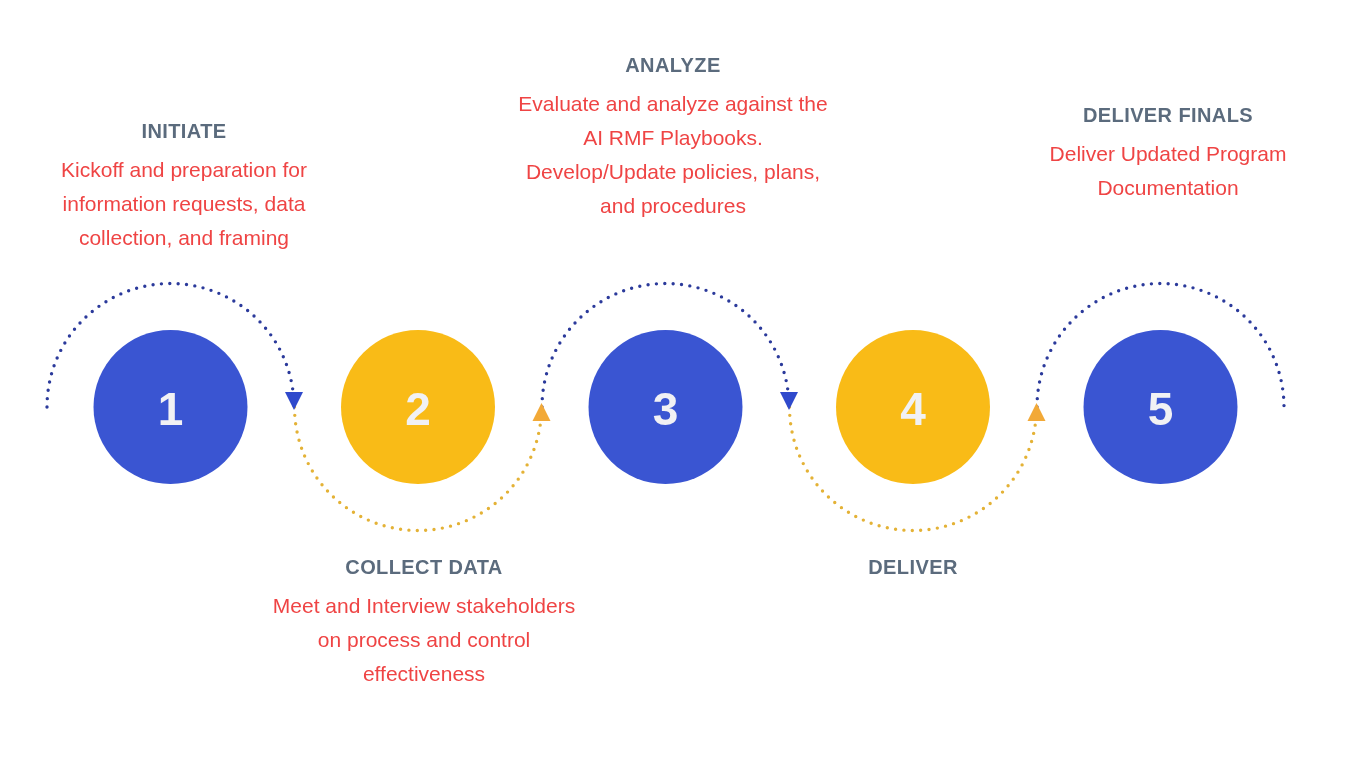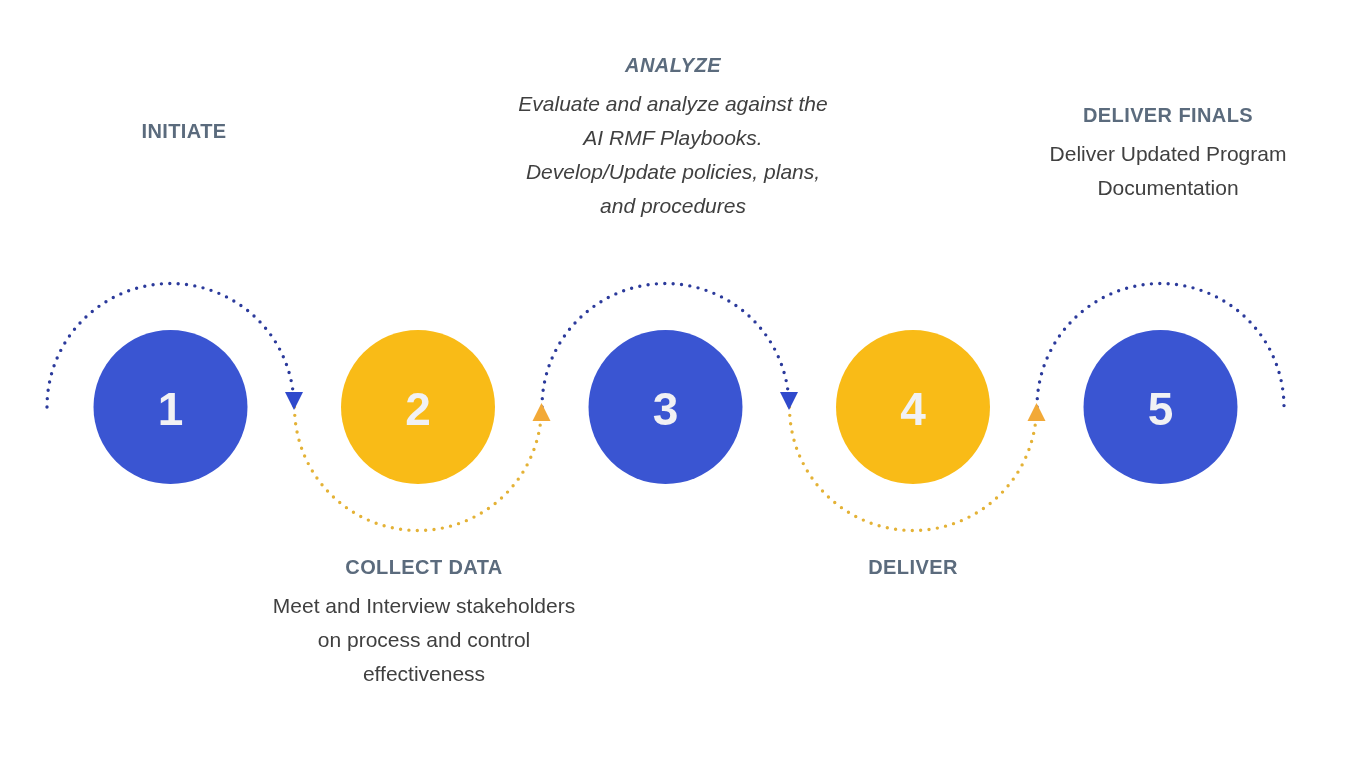--- a/index.html
+++ b/index.html
@@ -40,37 +40,40 @@
   }
   .step-title {
     font-size: 20px;
     font-weight: 700;
     color: #5B6B7D;
     letter-spacing: 0.4px;
     margin-bottom: 10px;
   }
   .step-desc {
     font-size: 21px;
-    color: #404040;
+    color: #ef4444;
     line-height: 34px;
     white-space: pre-line;
   }
   .label-step-1 { left: 184px;  top: 88px;  width: 360px; margin-top: 32px; }
-  .label-step-3 { left: 673px;  top: 54px;  width: 460px; font-style: italic; }
+  .label-step-3 { left: 673px;  top: 54px;  width: 460px; }
   .label-step-5 { left: 1168px; top: 104px; width: 380px; }
   .label-step-2 { left: 424px;  top: 556px; width: 470px; }
   .label-step-4 { left: 913px;  top: 556px; width: 500px; }
 </style>
 </head>
 <body>
 
 <div class="canvas">
 
   <div class="step-label label-step-1">
     <div class="step-title">INITIATE</div>
+    <div class="step-desc">Kickoff and preparation for
+information requests, data
+collection, and framing</div>
   </div>
 
   <div class="step-label label-step-3">
     <div class="step-title">ANALYZE</div>
     <div class="step-desc">Evaluate and analyze against the
 AI RMF Playbooks.
 Develop/Update policies, plans,
 and procedures</div>
   </div>
 

